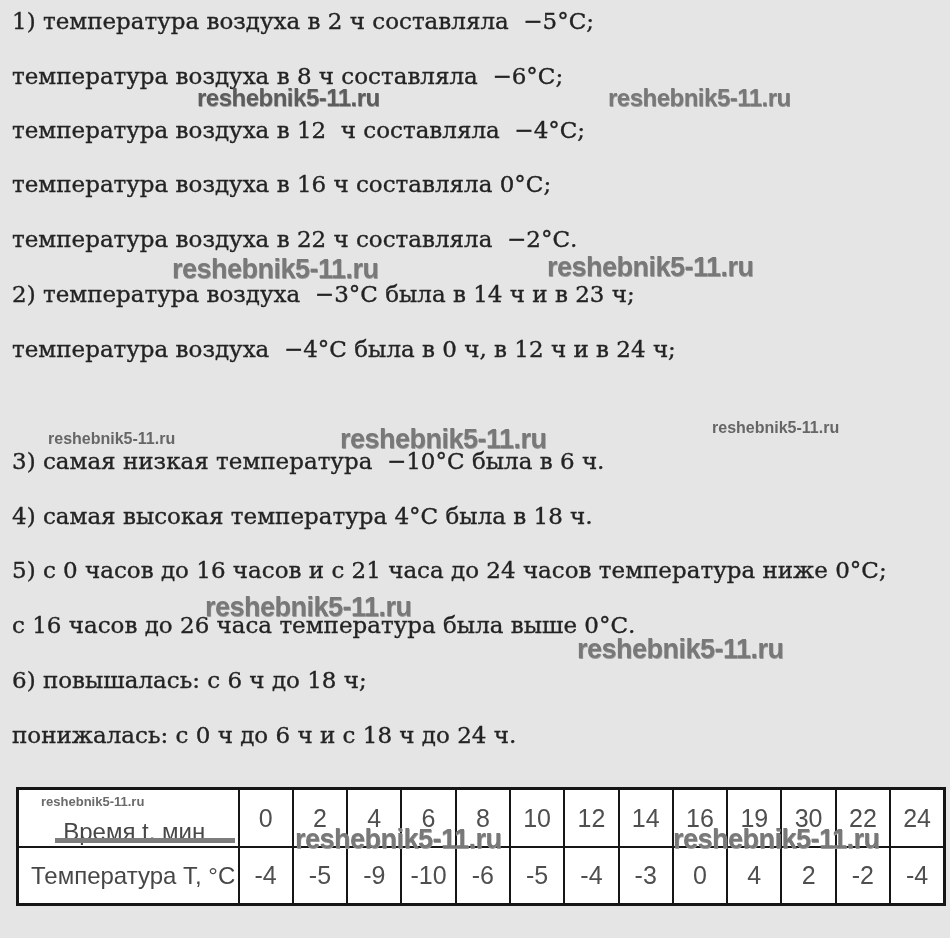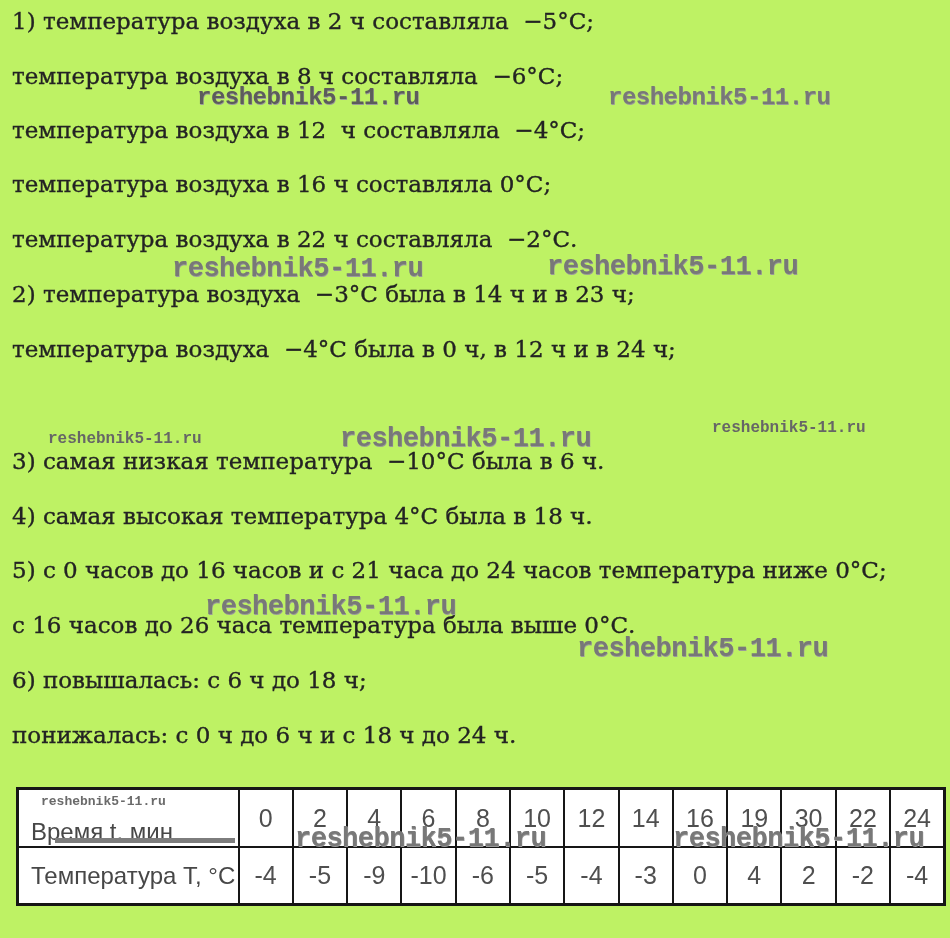--- a/index.html
+++ b/index.html
@@ -1,34 +1,34 @@
 <!DOCTYPE html>
 <html><head>
 <meta charset="utf-8">
 <style>
   html,body{margin:0;padding:0;background:#ffffff;}
   .page{
     position:relative;
     width:950px;height:938px;
-    background:#bef264;
+    background:#e5e5e5;
     overflow:hidden;
     font-family:"DejaVu Serif","Liberation Serif",serif;
   }
   .line{
     position:absolute;
     left:12px;
     font-size:23px;
     line-height:1.15;
     color:#232323;
     white-space:pre;
     -webkit-text-stroke:0.35px #232323;
   }
   .wm{
     position:absolute;
-    font-family:Liberation Mono, monospace;
+    font-family:Liberation Sans, sans-serif;
     font-weight:700;
     color:#787878;
     letter-spacing:-0.5px;
     white-space:pre;
     text-shadow:0.5px 0.5px 0 #9a9a9a;
   }
   .wm-lg{font-size:27px;}
   .wm-md{font-size:24px;}
   .wm-dark{color:#5c5c5c;}
   .wm-sm{font-size:16px;letter-spacing:0;text-shadow:none;color:#666;}
@@ -52,21 +52,21 @@
     padding:0;
     height:55px;
   }
   .data-table td.label-cell{
     text-align:left;
     padding-left:12px;
     font-size:24px;
     position:relative;
     color:#474747;
   }
-  .label-inner{display:block;margin-top:28px;}
+  .label-inner{display:block;margin-top:28px;text-align:center;}
   .cell-wm{position:absolute;left:22px;top:4px;}
   .scan-line{
     position:absolute;
     left:55px;top:838px;
     width:180px;height:5px;
     background:#7d7d7d;
     z-index:3;
   }
   .table-wm{z-index:4;}
 </style>

